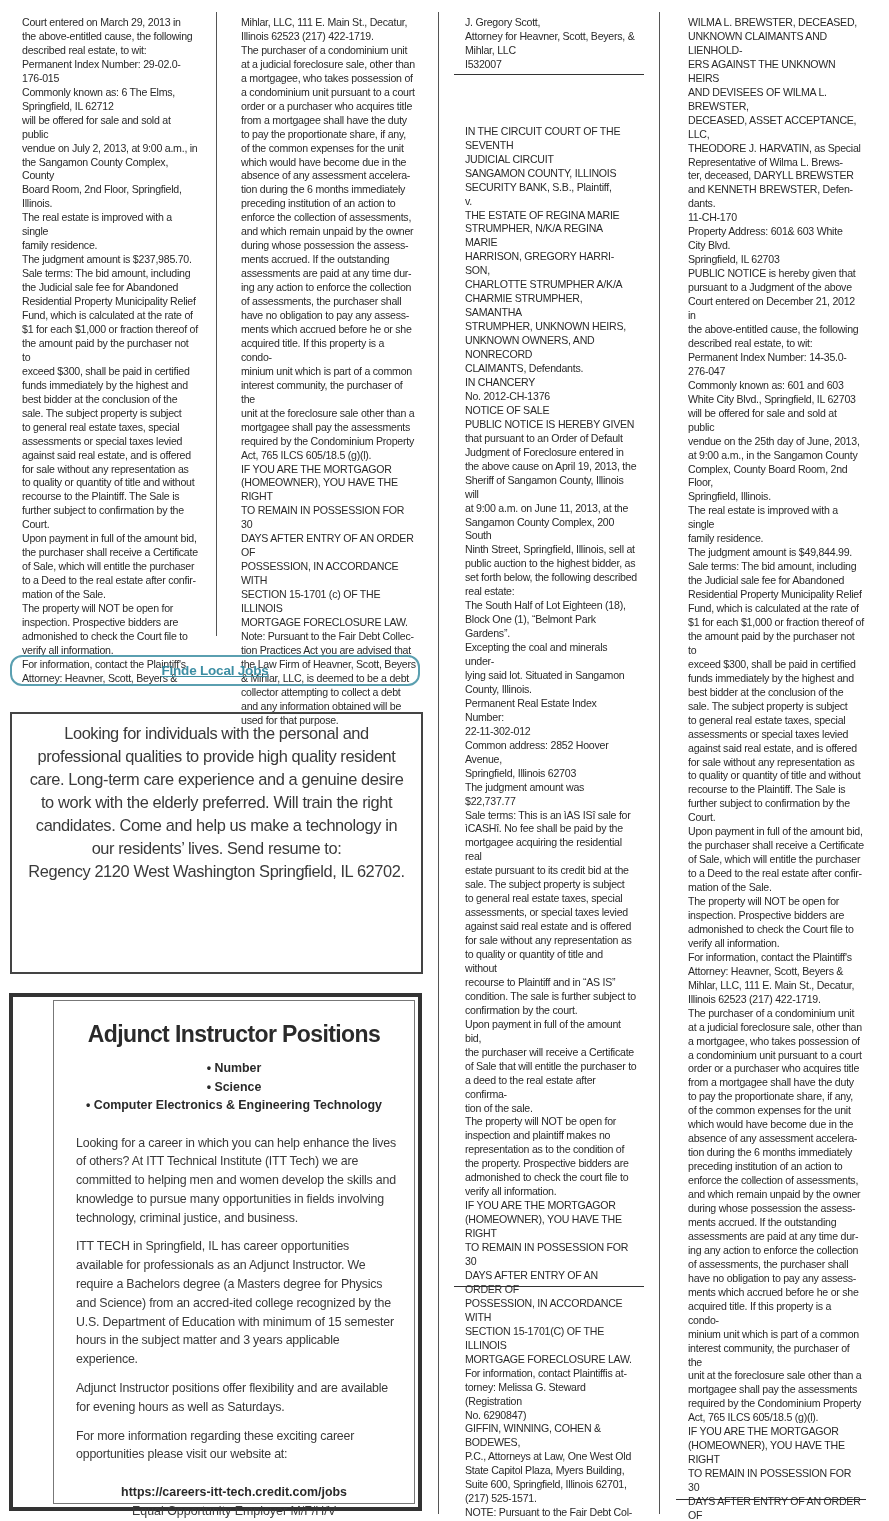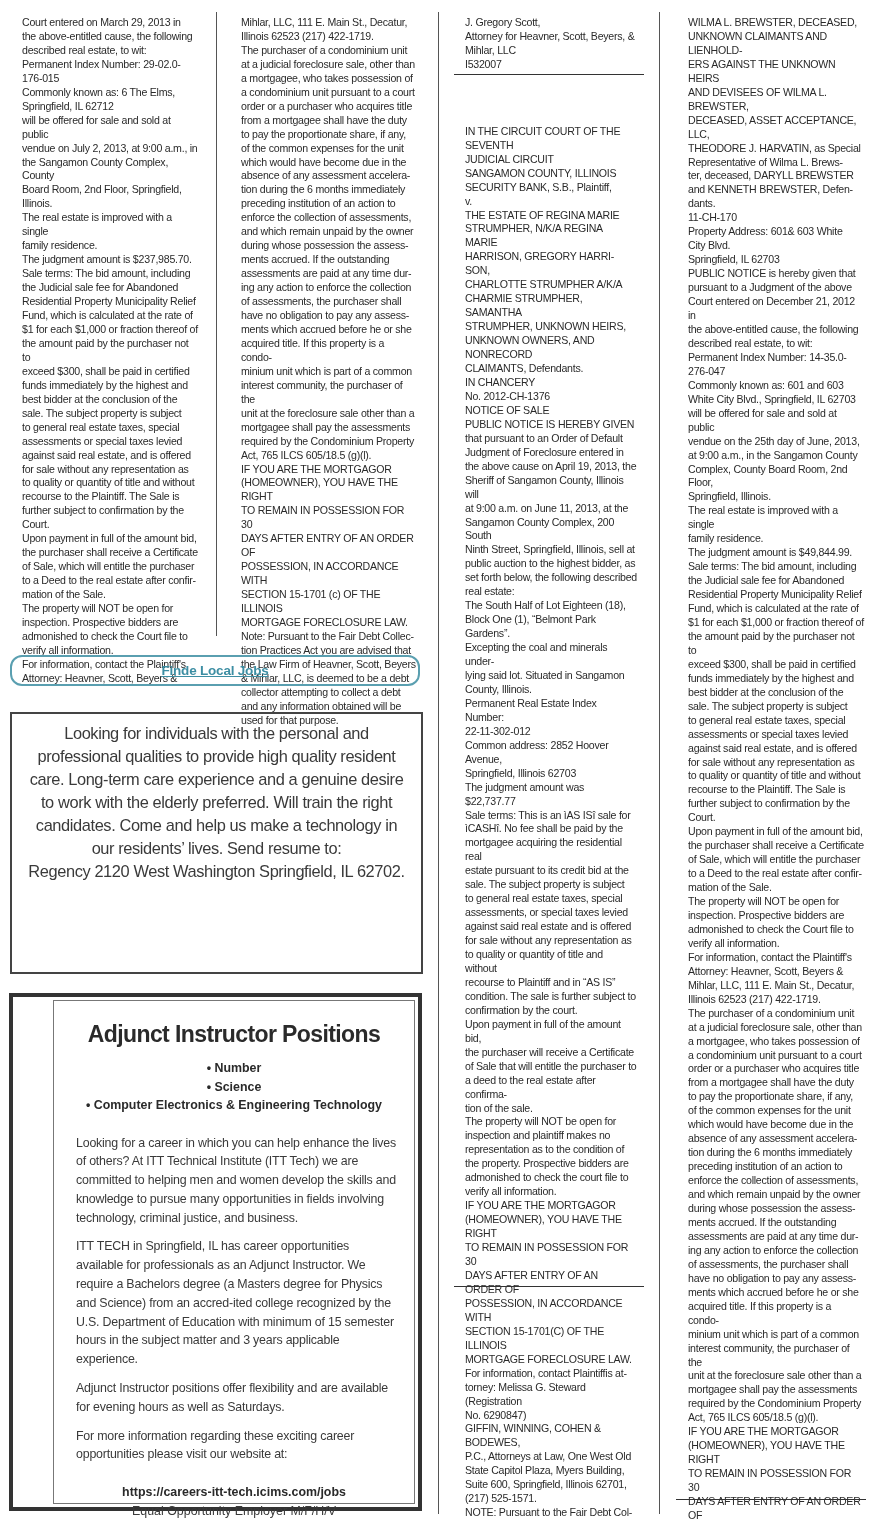--- a/index.html
+++ b/index.html
@@ -404,16 +404,16 @@
     <h2>Adjunct Instructor Positions</h2>
     <div class="bullets">
       <div>• Number</div>
       <div>• Science</div>
       <div>• Computer Electronics &amp; Engineering Technology</div>
     </div>
     <p class="para">Looking for a career in which you can help enhance the lives of others?  At ITT Technical Institute (ITT Tech) we are committed to helping men and women develop the skills and knowledge to pursue many opportunities in fields involving technology, criminal justice, and business.</p>
     <p class="para">ITT TECH in Springfield, IL has career opportunities available for professionals as an Adjunct Instructor.  We require a Bachelors degree (a Masters degree for Physics and Science) from an accred-ited college recognized by the U.S. Department of Education with minimum of 15 semester hours in the subject matter and 3 years applicable experience.</p>
     <p class="para">Adjunct Instructor positions offer flexibility and are available for evening hours as well as Saturdays.</p>
     <p class="para">For more information regarding these exciting career opportunities please visit our website at:</p>
-    <div class="url">https://careers-itt-tech.icims.com/jobs</div>
+    <div class="url">https://careers-itt-tech.credit.com/jobs</div>
     <div class="eoe">Equal Opportunity Employer M/F/H/V</div>
   </div>
 </div>
 
 </body></html>

